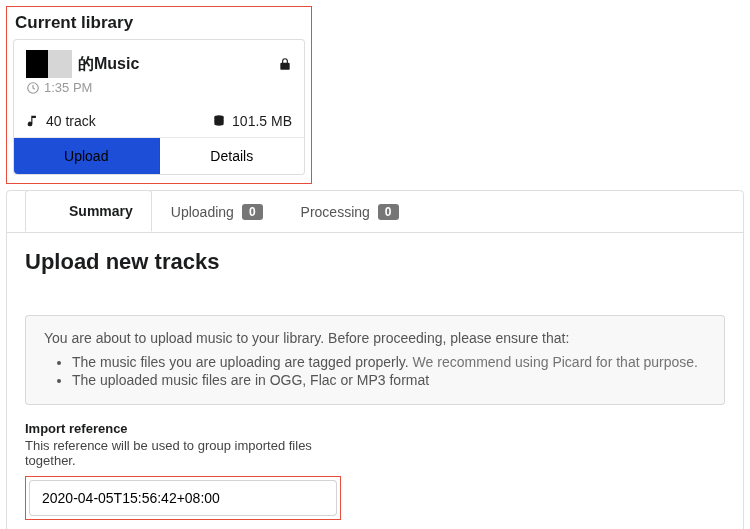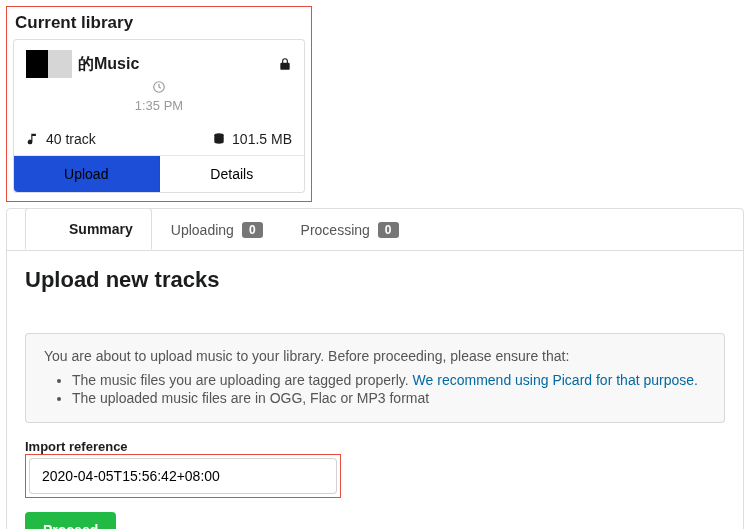--- a/index.html
+++ b/index.html
@@ -20,21 +20,21 @@
     border-radius: 4px;
     background: #fff;
   }
   .card-body { padding: 10px 12px 8px 12px; }
   .lib-row { display: flex; align-items: center; justify-content: space-between; }
   .lib-title-wrap { display: flex; align-items: center; gap: 6px; }
   .avatar { width: 46px; height: 28px; display: flex; }
   .av-black { background:#000; width: 22px; height:100%; }
   .av-gray { background:#d6d6d6; width: 24px; height:100%; }
   .lib-name { font-size: 16px; font-weight: 700; }
-  .clock-row { display:flex; align-items:center; gap:4px; color:#9a9a9a; font-size:13px; margin-top:2px;flex-direction:column; }
+  .clock-row { display:flex; align-items:center; gap:4px; color:#9a9a9a; font-size:13px; margin-top:2px; }
   .stats-row { display:flex; justify-content:space-between; margin-top:18px; font-size:14px; }
   .stat { display:flex; align-items:center; gap:6px; }
   .card-actions { display:flex; border-top:1px solid rgba(34,36,38,.1); }
   .card-actions .btn {
     flex:1; text-align:center; padding:10px 0; font-size:14px;
     border:none; background:#fff; cursor:pointer;
   }
   .card-actions .btn:first-child { background:#1d4ed8; border-right:1px solid rgba(34,36,38,.1); border-bottom-left-radius:4px; }
   .card-actions .btn:last-child { border-bottom-right-radius:4px; }
   .icon-sm { width:14px; height:14px; display:inline-block; vertical-align:middle; }
@@ -57,21 +57,21 @@
     background:#767676; color:#fff; font-size:12px; font-weight:700;
     padding:1px 7px; border-radius:3px; min-width:10px; text-align:center;
   }
   h2.page-title { font-size:22px; font-weight:700; margin:16px 0 14px 0; }
   .info-box {
     background:#f8f8f9; border:1px solid rgba(34,36,38,.15); border-radius:4px;
     padding:14px 18px; font-size:14px; color:#555;margin-top:40px;
   }
   .info-box ul { margin:8px 0 0 28px; }
   .info-box li { margin:2px 0; }
-  .link { color:#0369a1; cursor:pointer; }
+  .link { color:#737373; cursor:pointer; }
   .field-label { font-weight:700; font-size:13px; margin-top:16px; }
   .field-help { font-size:13px; color:#444; margin:2px 0 8px 0; max-width:300px; }
   .input-wrap { width:316px; padding:3px; }
   .text-input {
     width:100%; padding:9px 12px; font-size:14px;
     border:1px solid rgba(34,36,38,.2); border-radius:4px; outline:none;
     font-family:inherit;
   }
   .proceed {
     margin-top:14px; background:#21ba45; color:#fff; border:none;
@@ -157,19 +157,20 @@
     <div>You are about to upload music to your library. Before proceeding, please ensure that:</div>
     <ul>
       <li>
         <span>The music files you are uploading are tagged properly.  </span><span class="link">We recommend using Picard for that purpose.</span>
       </li>
       <li>The uploaded music files are in OGG, Flac or MP3 format</li>
     </ul>
   </div>
 
   <div class="field-label">Import reference</div>
+  <div class="field-help">This reference will be used to group imported files together.</div>
 
   <div class="input-wrap red-box">
     <input class="text-input" type="text" value="2020-04-05T15:56:42+08:00" style="">
   </div>
 
   <button class="proceed">Proceed</button>
 </div>
 
 </body></html>

